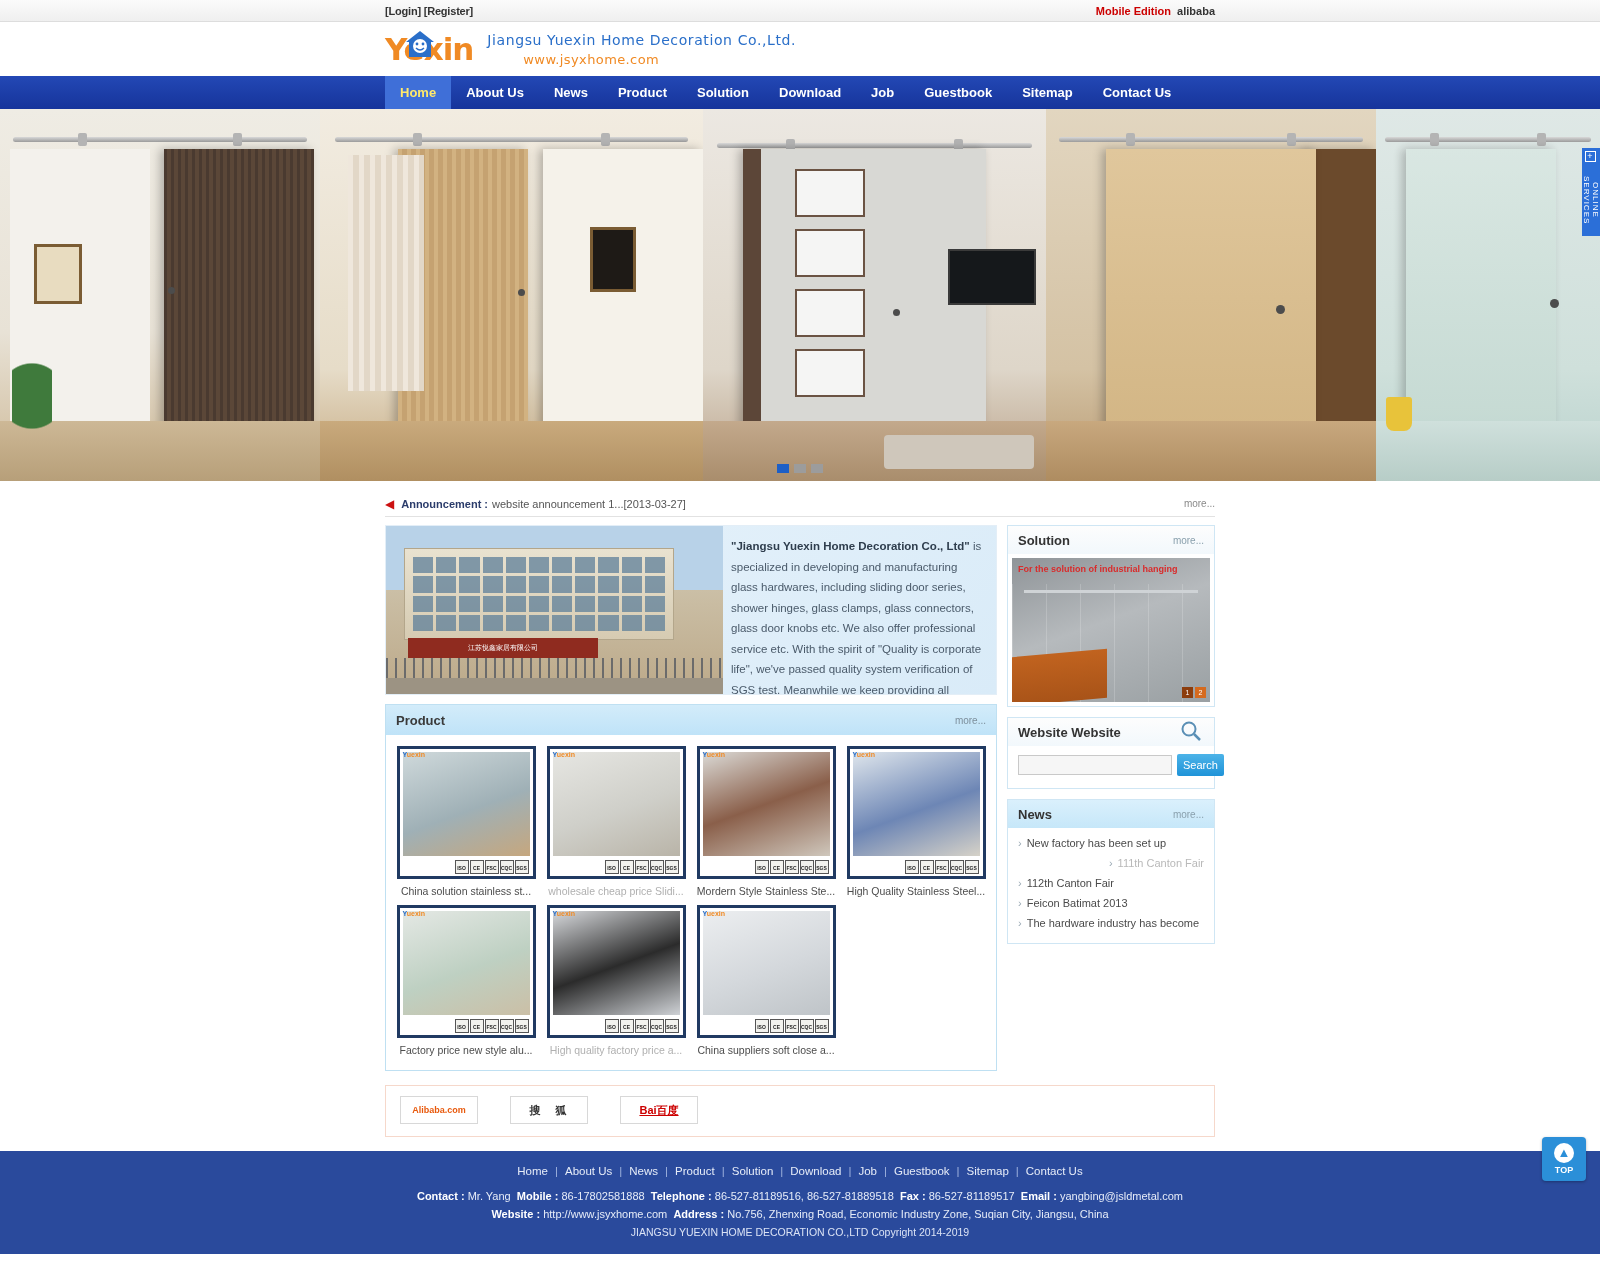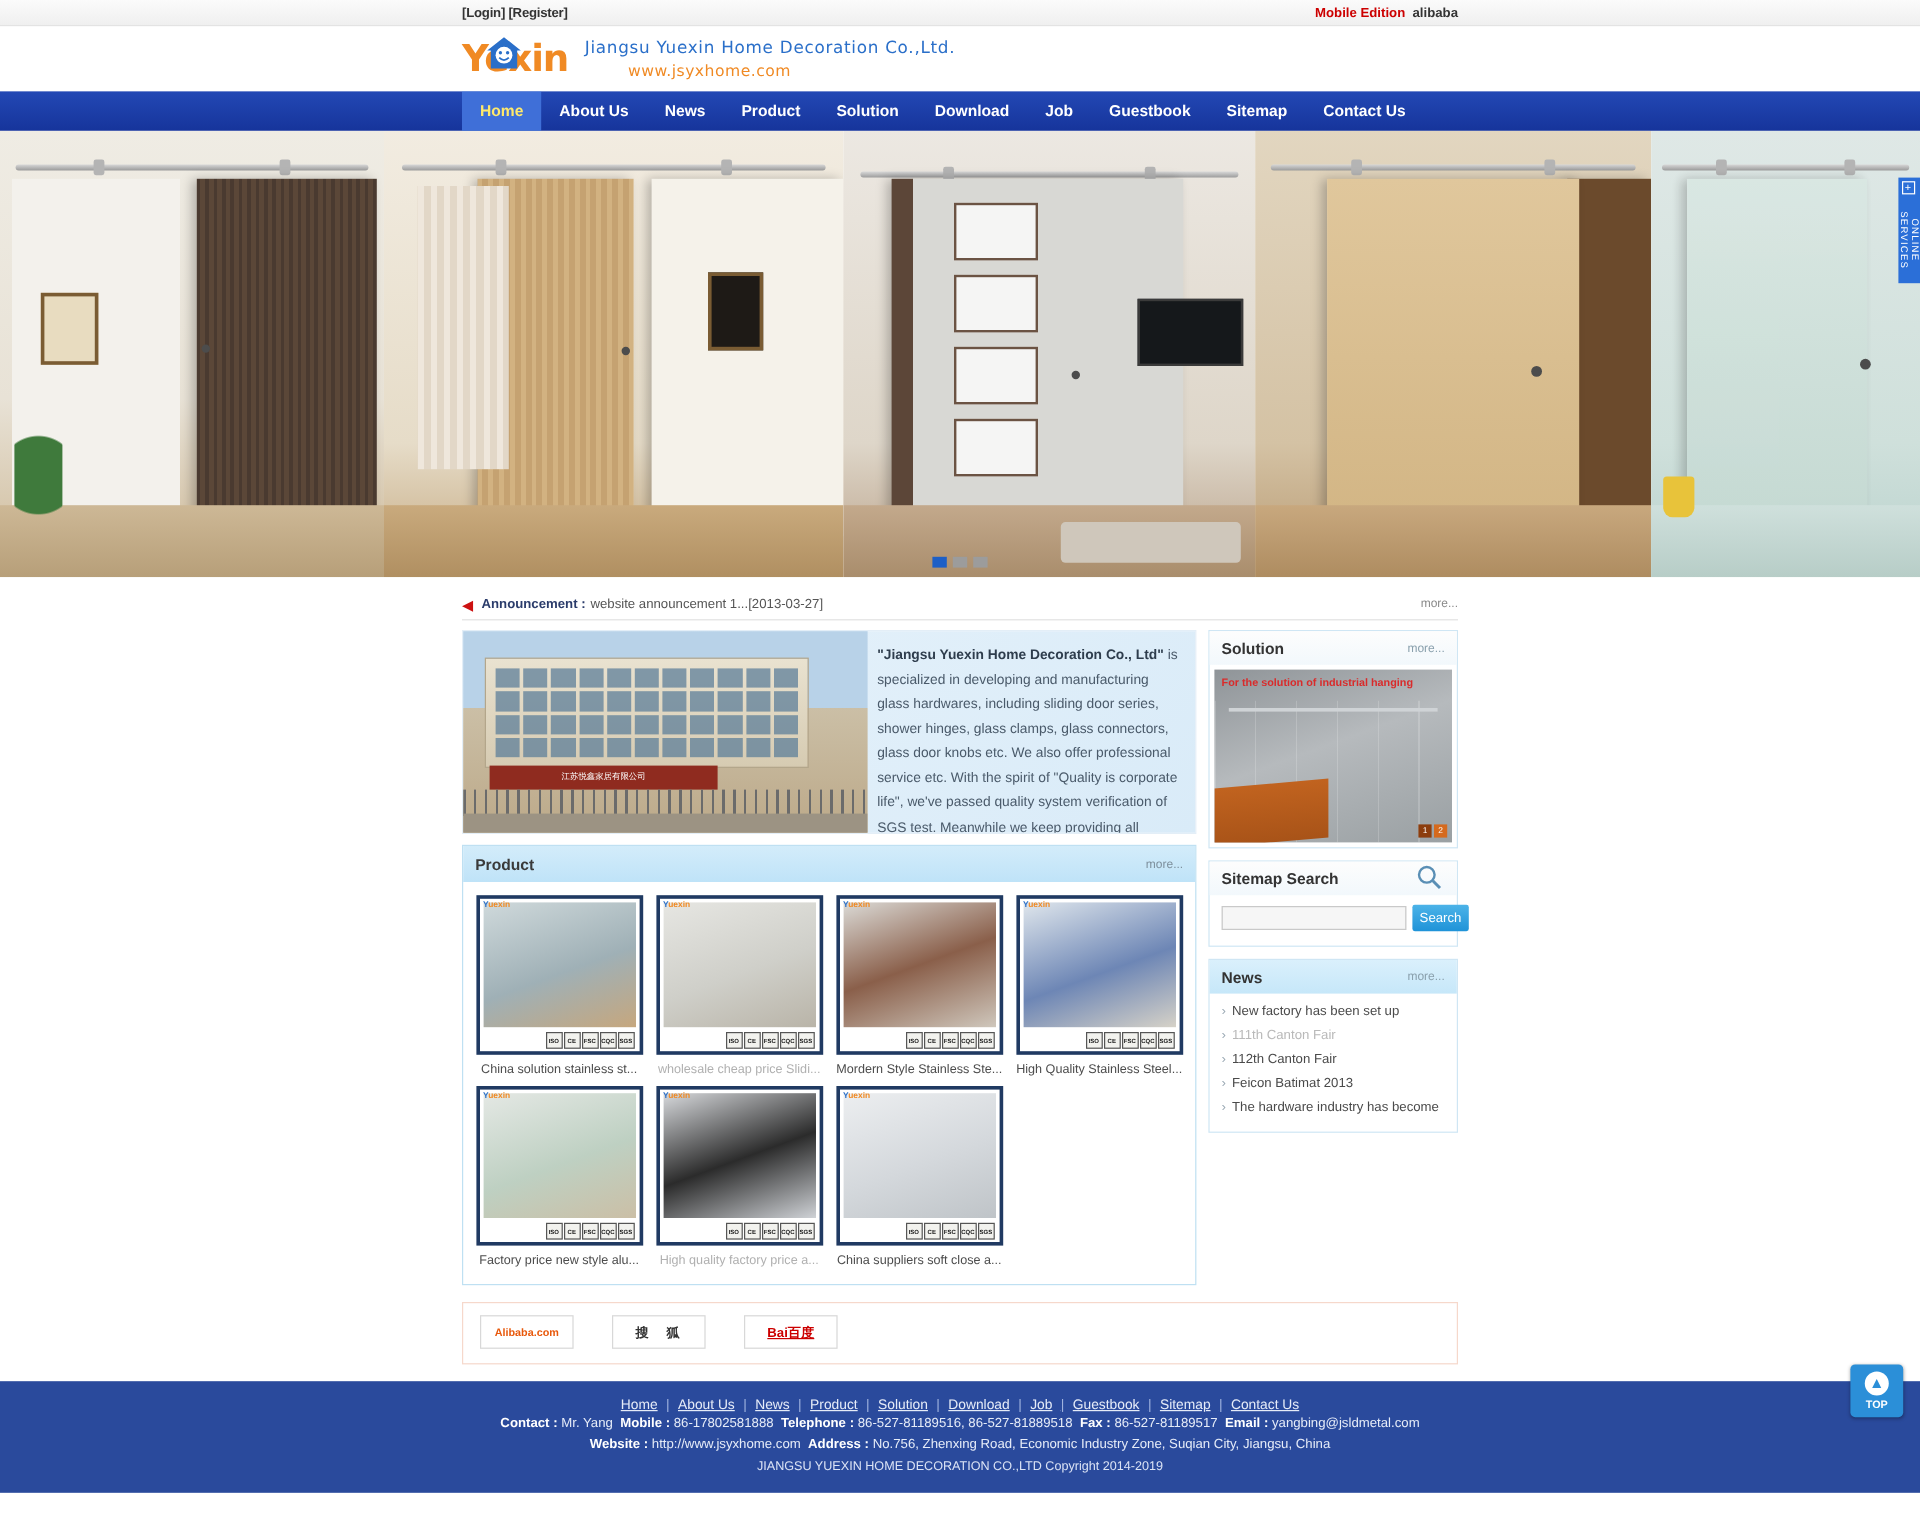--- a/index.html
+++ b/index.html
@@ -246,21 +246,21 @@
     background:linear-gradient(#4cb3e8,#1f93d8); color:#fff;
     font-size:11px; border-radius:2px;
   }
   .search-icon-wrap{ margin-left:auto; }
 
   .news-list{ padding:5px 10px 10px 10px; }
   .news-item{
     font-size:11px; color:#4a4a4a; padding:4px 0; cursor:pointer;
     white-space:nowrap; overflow:hidden; text-overflow:ellipsis;
   }
-  .news-item.faded{ color:#b9b9b9;}
+  .news-item.faded{ color:#b9b9b9;text-align:right;}
   .news-item .car{ color:#9aa9b4; margin-right:5px;}
 
   
   .link-panel{ margin-top:14px; border:1px solid #f6d8cb; background:#fff;}
   .link-head{
     height:30px; display:flex; align-items:center; padding:0 11px;
     background:linear-gradient(180deg,#fbd6c4,#f7c8b2);
     font-size:12.5px; color:#5b5b5b; font-weight:bold;
   }
   .link-body{ padding:10px 0 12px 14px; display:flex; gap:32px; align-items:center;}
@@ -268,21 +268,21 @@
     display:flex; align-items:center; justify-content:center; cursor:pointer; overflow:hidden;}
   .lg-ali{ font-size:9px; font-weight:bold; color:#e8590c;}
   .lg-sohu{ font-size:11px; font-weight:bold; color:#333; letter-spacing:2px;}
   .lg-baidu{ font-size:11px; font-weight:bold; color:#cc0000;text-decoration:underline;}
 
   
   .footer{
     width:100%; background:#2a4a9c; color:#e6ecf8; padding:14px 0 16px 0;
     text-align:center; margin-top:14px;
   }
-  .foot-nav{ font-size:11.5px; text-decoration:underline;}
+  .foot-nav{ font-size:11.5px; margin-bottom:10px;}
   .foot-nav span.l{ cursor:pointer;}
   .foot-nav .sep{ color:#9fb2de; margin:0 7px;}
   .foot-line{ font-size:11px; line-height:18px;}
   .foot-line b{ color:#ffffff;}
   .foot-copy{ font-size:10.5px; margin-top:3px; color:#dbe3f5;}
 </style>
 </head>
 <body>
 
 <div class="topbar">
@@ -594,21 +594,21 @@
           <div class="sol-caption">For the solution of industrial hanging</div>
           <div class="sol-nums" id="sol-nums">
               <div class="sol-num on">1</div>
               <div class="sol-num">2</div>
             </div>
         </div>
       </div>
 
       <div class="side-box">
         <div class="side-head">
-          <span>Sitemap Search</span>
+          <span>Website Website</span>
           <span class="search-icon-wrap">
             <svg width="26" height="22" viewBox="0 0 26 22">
               <circle cx="11" cy="9" r="6.5" fill="none" stroke="#5a8fb5" stroke-width="2"></circle>
               <line x1="16" y1="14" x2="22" y2="20" stroke="#5a8fb5" stroke-width="2.5"></line>
             </svg>
           </span>
         </div>
         <div class="search-body">
           <input class="search-input" type="text" placeholder="" style="">
           <button class="search-btn">Search</button>

